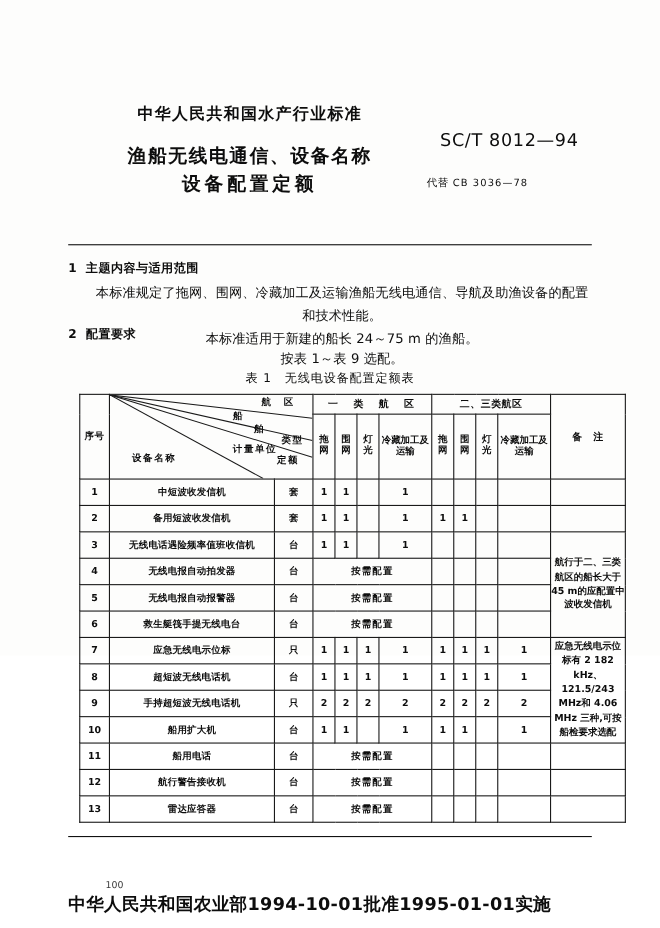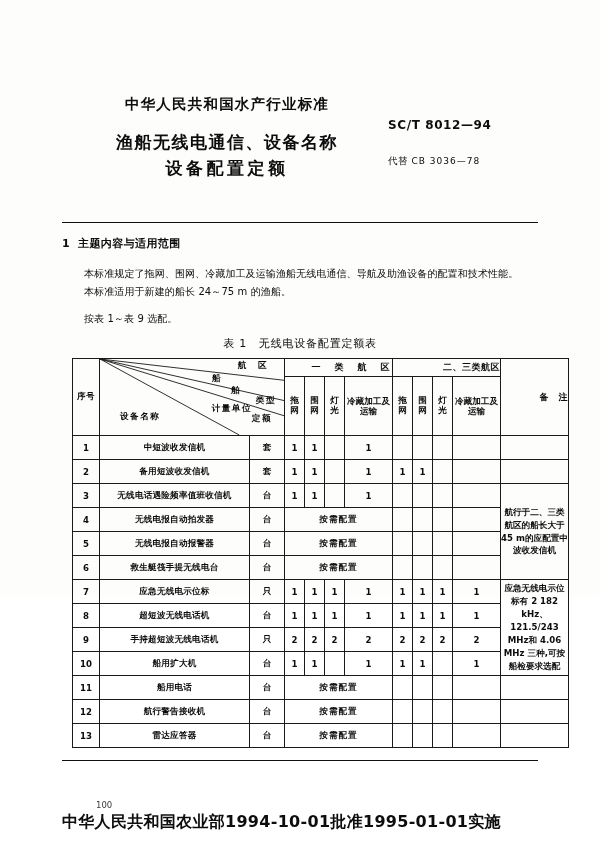--- a/index.html
+++ b/index.html
@@ -50,24 +50,25 @@
   }
   .doc-title .t-line2 { letter-spacing: 3.5px; }
   .std-meta {
     position: absolute;
     right: 0;
     top: 22px;
     width: 150px;
     text-align: left;
   }
   .std-no {
-    font-size: 12px;
-    font-weight: bold;
+    font-size: 16px;
+    font-weight: normal;
     letter-spacing: 0.6px;
     font-family: "DejaVu Sans", "Liberation Sans", sans-serif;
+    text-align: center;
   }
   .std-replaces {
     font-size: 9.5px;
     margin-top: 23px;
     letter-spacing: 0.5px;
   }
   .std-replaces .rep-code { font-size: 9px; letter-spacing: 1px; }
 
   .rule-top {
     position: absolute;
@@ -84,25 +85,26 @@
     left: 62px;
     width: 476px;
   }
   .sec-head {
     font-size: 11px;
     font-weight: bold;
     letter-spacing: 0.4px;
   }
   .sec-head .num { margin-right: 8px; }
   .sec-body {
-    font-size: 10px;
+    font-size: 12px;
     line-height: 1.75;
-    margin-top: 14px;
+    margin-top: 5px;
     margin-left: 22px;
     letter-spacing: 0.1px;
+    text-align: center;
   }
 
   
   .table-caption {
     position: absolute;
     left: 62px;
     top: 336px;
     width: 476px;
     text-align: center;
     font-size: 11px;
@@ -123,21 +125,20 @@
     font-weight: bold;
     text-align: center;
     vertical-align: middle;
     padding: 0;
     color: #0d0d0d;
   }
   table.spec .hdr-group {
     height: 17px;
     letter-spacing: 2.5px;
     font-size: 9px;
-    text-align: right;
   }
   table.spec .hdr-group.g2 { letter-spacing: 0.5px; }
   table.spec .hdr-sub {
     height: 58px;
     font-size: 8.6px;
     line-height: 1.18;
     letter-spacing: 0px;
   }
   table.spec .vert { }
   table.spec .vert span {
@@ -251,20 +252,23 @@
     <div class="sec-head">
       <span class="num">1</span><span>主题内容与适用范围</span>
     </div>
     <div class="sec-body">
       <div>本标准规定了拖网、围网、冷藏加工及运输渔船无线电通信、导航及助渔设备的配置和技术性能。</div>
       <div>本标准适用于新建的船长 24～75 m 的渔船。</div>
     </div>
   </div>
 
   <div class="section" style="top:296px;">
+    <div class="sec-head">
+      <span class="num">2</span><span>配置要求</span>
+    </div>
     <div class="sec-body">
       <div>按表 1～表 9 选配。</div>
     </div>
   </div>
 
   <div class="table-caption">表 1　无线电设备配置定额表</div>
 
   <table class="spec">
     <colgroup>
       <col class="r-seq">

